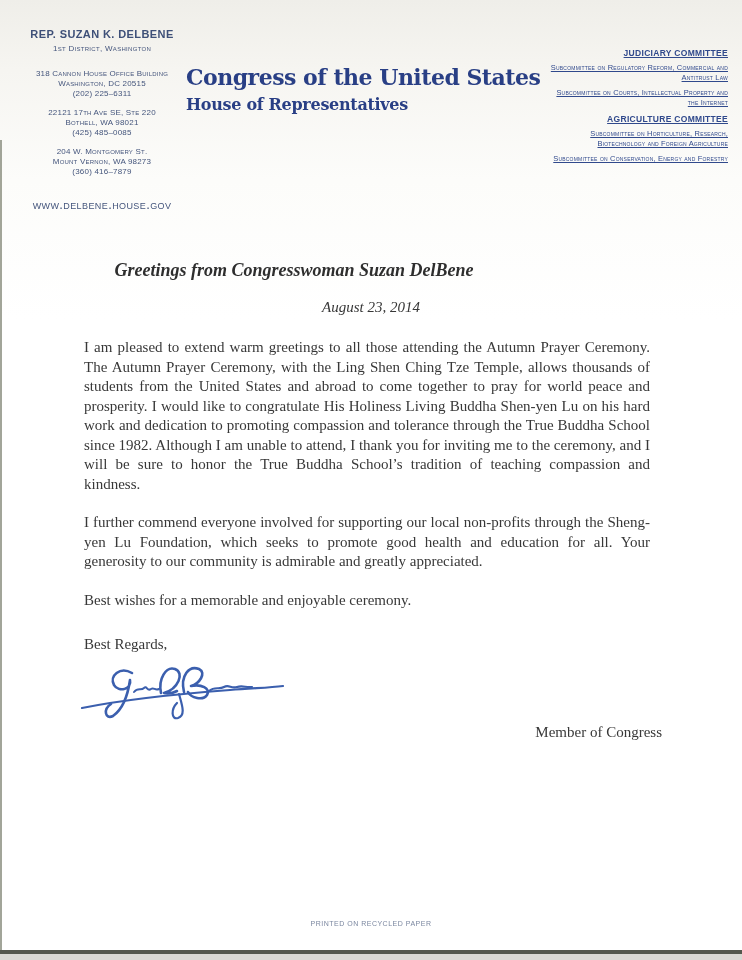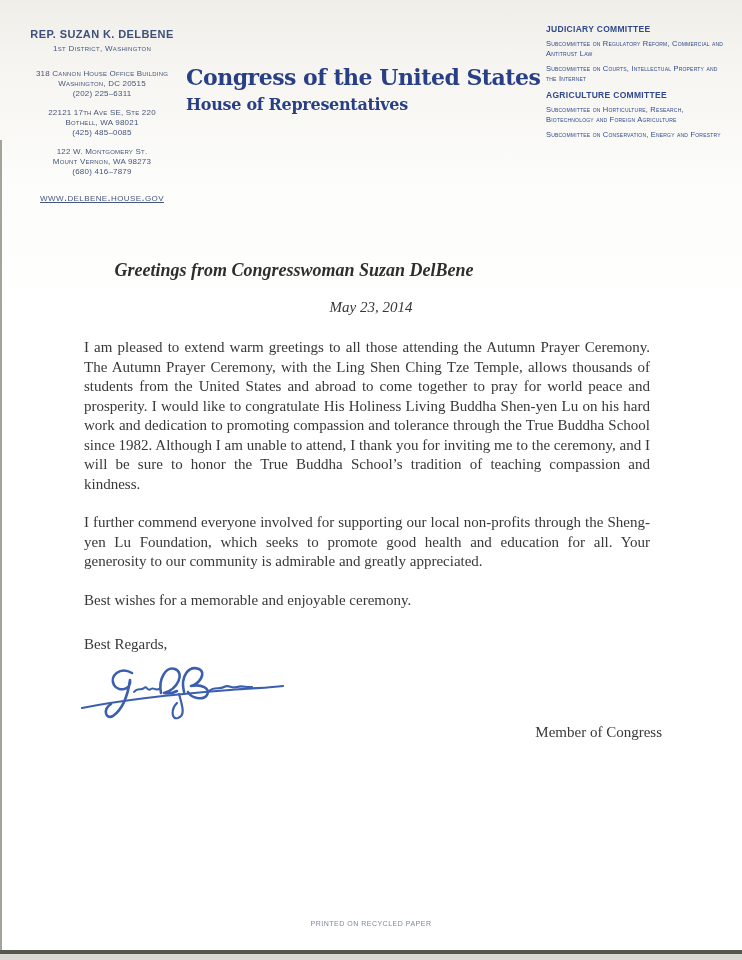--- a/index.html
+++ b/index.html
@@ -18,32 +18,32 @@
   .edge-bottom-light{position:absolute;left:0;right:0;bottom:0;height:6px;background:#d9d8d2;}
 
   
   .rep-block{
     position:absolute;left:18px;top:28px;width:168px;
     text-align:center;color:#44557c;
   }
   .rep-name{font-size:11px;font-weight:700;letter-spacing:.4px;text-transform:uppercase;margin-bottom:4px;color:#3e5078;}
   .rep-district{font-size:8px;font-variant:small-caps;letter-spacing:.3px;margin-bottom:16px;}
   .office{font-size:8px;font-variant:small-caps;line-height:10px;letter-spacing:.2px;margin-bottom:9px;}
-  .website{font-size:11px;font-variant:small-caps;letter-spacing:.4px;margin-top:14px;text-decoration:underline;}
+  .website{font-size:13px;font-variant:small-caps;letter-spacing:.4px;margin-top:20px;}
 
   .congress-title{
     position:absolute;left:186px;top:64px;width:370px;text-align:left;
     color:#293f85;font-family:"DejaVu Serif",serif;font-weight:700;
   }
   .title1{font-size:22px;letter-spacing:-.5px;line-height:26px;}
   .title2{font-size:16px;letter-spacing:-.3px;line-height:20px;margin-top:5px;}
 
   .committees{
-    position:absolute;left:546px;top:24px;width:182px;
-    text-align:left;color:#30498c;
+    position:absolute;left:546px;top:48px;width:182px;
+    text-align:right;color:#30498c;text-decoration:underline;
   }
   .committee{margin-bottom:7px;}
   .committee-name{font-size:8.5px;font-weight:700;text-transform:uppercase;letter-spacing:.3px;margin-bottom:5px;}
   .subcommittee{font-size:7.5px;font-variant:small-caps;line-height:9.5px;letter-spacing:.2px;margin-bottom:6px;}
 
   
   .greeting{
     position:absolute;left:0;top:260px;width:588px;margin:0;
     text-align:center;font-family:"Liberation Serif",serif;
     font-size:18px;font-style:italic;font-weight:700;color:#2e2e2e;
@@ -84,23 +84,23 @@
       <div>318 Cannon House Office Building</div>
       <div>Washington, DC 20515</div>
       <div>(202) 225–6311</div>
     </div>
     <div class="office">
       <div>22121 17th Ave SE, Ste 220</div>
       <div>Bothell, WA 98021</div>
       <div>(425) 485–0085</div>
     </div>
     <div class="office">
-      <div>122 W. Montgomery St.</div>
+      <div>204 W. Montgomery St.</div>
       <div>Mount Vernon, WA 98273</div>
-      <div>(680) 416–7879</div>
+      <div>(360) 416–7879</div>
     </div>
     <div class="website">www.delbene.house.gov</div>
   </div>
 
   <div class="congress-title">
     <div class="title1">Congress of the United States</div>
     <div class="title2">House of Representatives</div>
   </div>
 
   <div class="committees">
@@ -110,21 +110,21 @@
       <div class="subcommittee">Subcommittee on Courts, Intellectual Property and the Internet</div>
     </div>
     <div class="committee">
       <div class="committee-name">Agriculture Committee</div>
       <div class="subcommittee">Subcommittee on Horticulture, Research, Biotechnology and Foreign Agriculture</div>
       <div class="subcommittee">Subcommittee on Conservation, Energy and Forestry</div>
     </div>
   </div>
 
   <h1 class="greeting">Greetings from Congresswoman Suzan DelBene</h1>
-  <div class="letter-date">May 23, 2014</div>
+  <div class="letter-date">August 23, 2014</div>
 
   <div class="letter-text">
     <p>I am pleased to extend warm greetings to all those attending the Autumn Prayer Ceremony. The Autumn Prayer Ceremony, with the Ling Shen Ching Tze Temple, allows thousands of students from the United States and abroad to come together to pray for world peace and prosperity. I would like to congratulate His Holiness Living Buddha Shen-yen Lu on his hard work and dedication to promoting compassion and tolerance through the True Buddha School since 1982. Although I am unable to attend, I thank you for inviting me to the ceremony, and I will be sure to honor the True Buddha School’s tradition of teaching compassion and kindness.</p>
     <p>I further commend everyone involved for supporting our local non-profits through the Sheng-yen Lu Foundation, which seeks to promote good health and education for all. Your generosity to our community is admirable and greatly appreciated.</p>
     <p>Best wishes for a memorable and enjoyable ceremony.</p>
 
     <div class="closing">Best Regards,</div>
 
     <svg class="signature" width="228" height="62" viewBox="0 0 228 62">
       <g fill="none" stroke="#3b5fae" stroke-width="2.6" stroke-linecap="round" stroke-linejoin="round">

